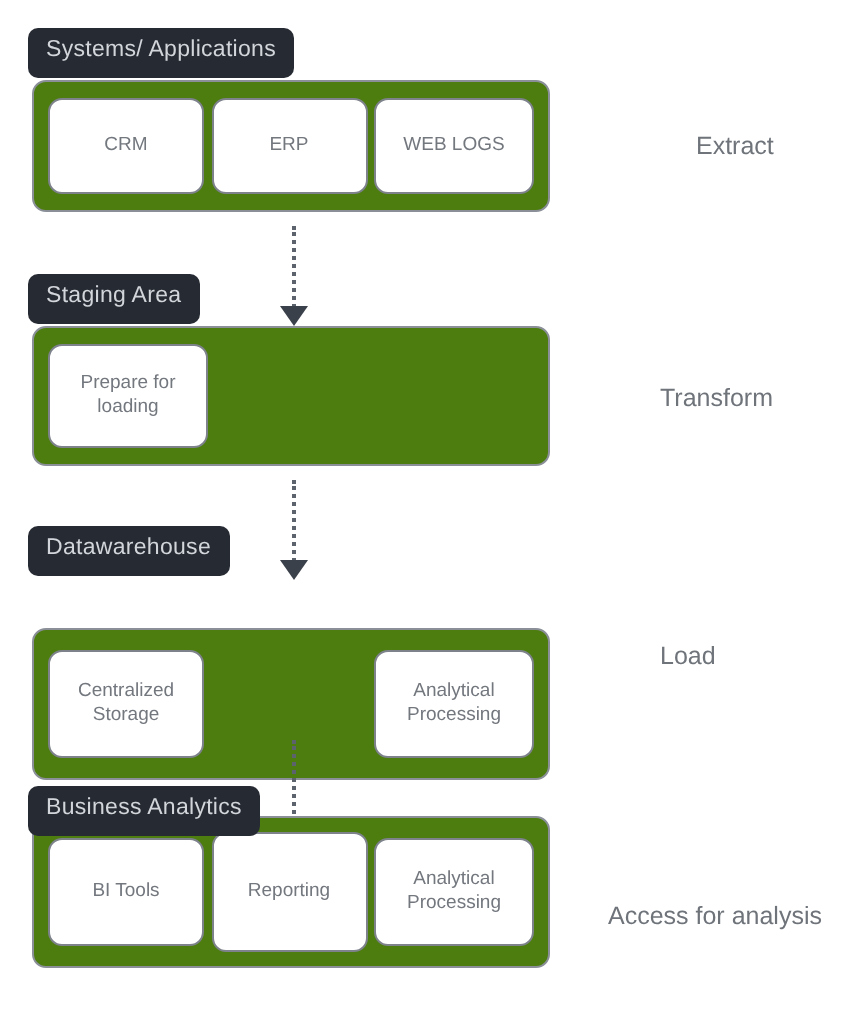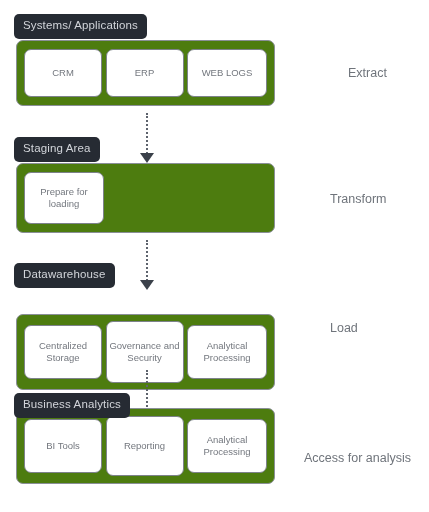--- a/index.html
+++ b/index.html
@@ -166,23 +166,20 @@
   </div>
 
   <div class="stage" style="top:263px;">
     <div class="badge">Datawarehouse</div>
 
     <div class="container" style="top:27px; height:76px;margin-top:24px;">
       <div class="cards">
         <div class="card" style="height:54px;">
           <span>Centralized Storage</span>
         </div>
-        <div class="card" style="height:62px;">
-          <span>Governance and Security</span>
-        </div>
         <div class="card wide" style="height:54px;">
           <span>Analytical Processing</span>
         </div>
       </div>
     </div>
 
     <div class="stage-label" style="left:330px; top:58px;">Load</div>
   </div>
 
   <div class="connector" style="top:370px; height:50px;">

